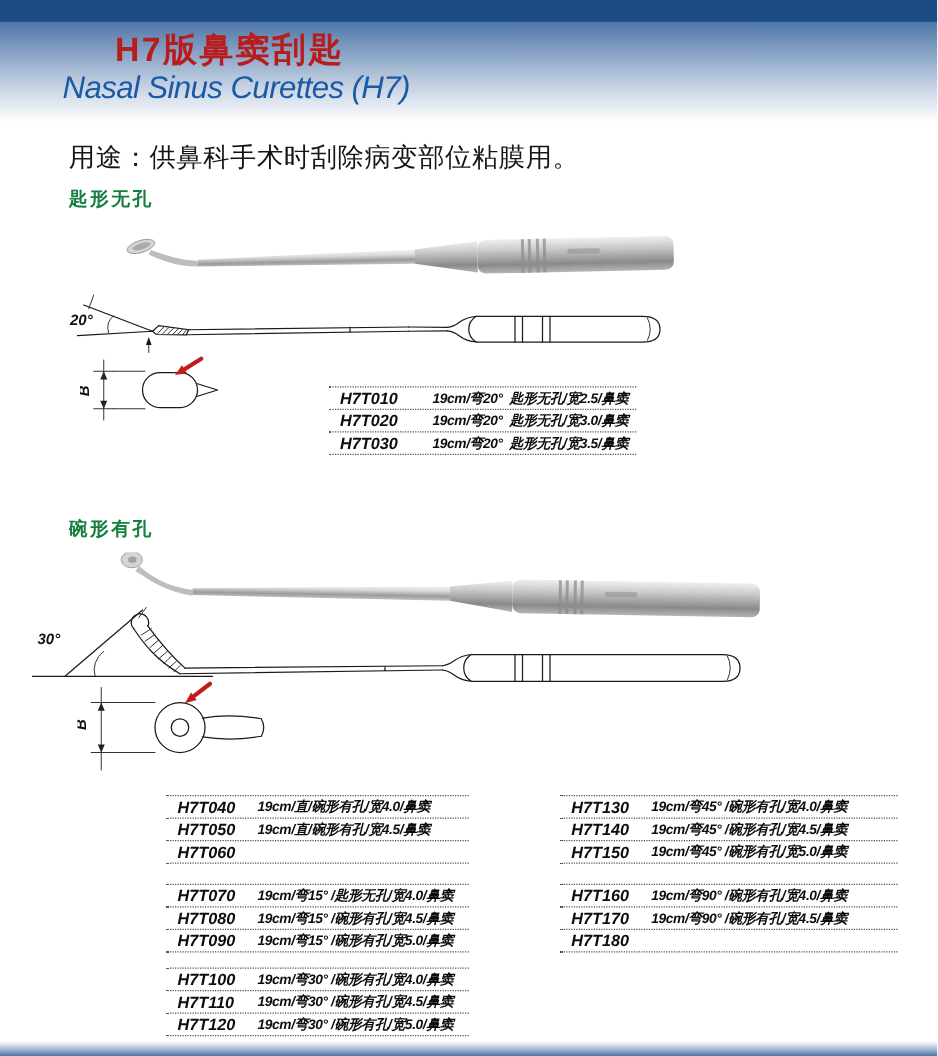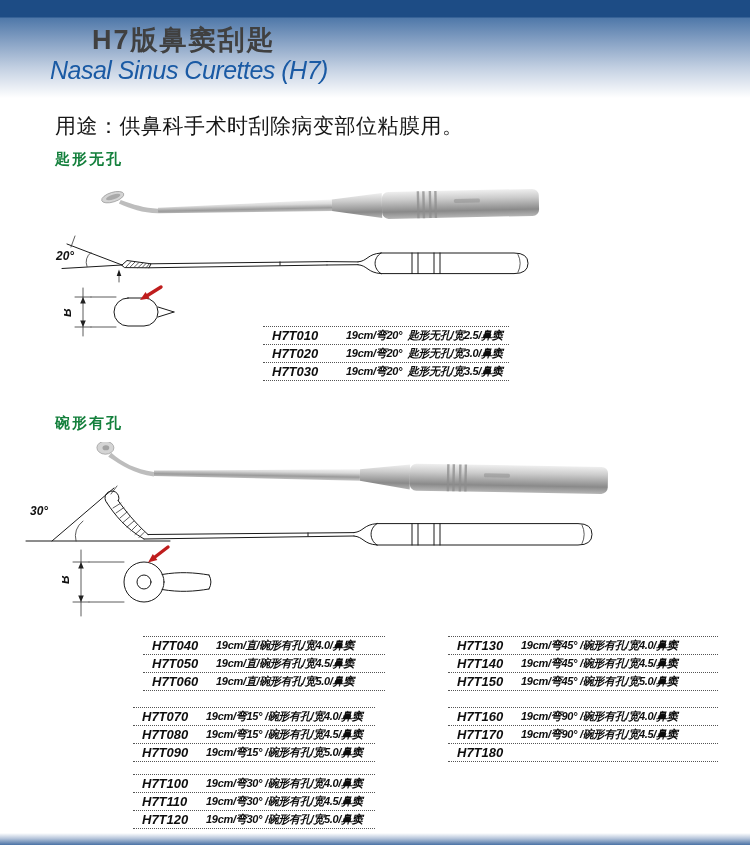--- a/index.html
+++ b/index.html
@@ -5,38 +5,38 @@
   html,body{margin:0;padding:0;background:#fff;}
   .page{position:relative;width:750px;height:845px;background:#fff;overflow:hidden;
         font-family:"Liberation Sans",sans-serif;color:#111;}
   .abs{position:absolute;}
 
   
   .page-header{position:absolute;top:0;left:0;right:0;height:100px;
     background:linear-gradient(180deg,#1d4c85 0px,#1d4c85 17px,#4f78a9 18px,
                #7e9bc0 38px,#c3d0e2 68px,#ffffff 98px);}
   .title-cn{position:absolute;left:92px;top:22px;font-size:27px;font-weight:bold;
-    color:#404040;letter-spacing:2px;}
+    color:#b91c1c;letter-spacing:2px;}
   .title-en{position:absolute;left:50px;top:56px;font-size:25px;font-style:italic;
     font-weight:400;color:#1a5aa4;letter-spacing:-0.5px;}
 
   .usage{position:absolute;left:55px;top:112px;font-size:21px;color:#151515;letter-spacing:.5px;}
   .section-title{position:absolute;left:55px;font-size:15px;font-weight:bold;color:#15803d;letter-spacing:2px;}
   .sec1{top:150px;} .sec2{top:414px;}
 
   
   .spec-table{position:absolute;border-top:1px dotted #555;}
   .spec-row{display:flex;align-items:center;height:17px;border-bottom:1px dotted #555;}
   .model-cell{width:64px;padding-left:9px;font-size:13px;font-weight:bold;font-style:italic;
     white-space:nowrap;color:#0d0d0d;}
   .spec-cell{flex:1;font-size:11px;font-weight:bold;font-style:italic;white-space:pre;
     letter-spacing:-0.3px;color:#0d0d0d;}
-  .t1{left:263px;top:326px;width:246px;}
+  .t1{left:263px;top:309px;width:246px;}
   .t1 .model-cell{width:74px;}
-  .t2{left:143px;top:636px;width:242px;}
+  .t2{left:133px;top:636px;width:242px;}
   .t3{left:133px;top:707px;width:242px;}
   .t4{left:133px;top:774px;width:242px;}
   .t5{left:448px;top:636px;width:270px;}
   .t6{left:448px;top:707px;width:270px;}
 
   
   .page-footer{position:absolute;left:0;right:0;bottom:0;height:12px;
     background:linear-gradient(180deg,#ffffff 0%,#b7c6db 45%,#4a72a5 100%);}
 
   svg{display:block;}
@@ -204,28 +204,27 @@
     <div class="spec-row">
       <span class="model-cell">H7T040</span>
       <span class="spec-cell">19cm/直/碗形有孔/宽4.0/鼻窦</span>
     </div>
     <div class="spec-row">
       <span class="model-cell">H7T050</span>
       <span class="spec-cell">19cm/直/碗形有孔/宽4.5/鼻窦</span>
     </div>
     <div class="spec-row">
       <span class="model-cell">H7T060</span>
-      <span class="spec-cell">19cm/直/碗形有孔/宽5.0/鼻窦</span>
     </div>
   </div>
 
   <div class="spec-table t3">
     <div class="spec-row">
       <span class="model-cell">H7T070</span>
-      <span class="spec-cell">19cm/弯15° /碗形有孔/宽4.0/鼻窦</span>
+      <span class="spec-cell">19cm/弯15° /匙形无孔/宽4.0/鼻窦</span>
     </div>
     <div class="spec-row">
       <span class="model-cell">H7T080</span>
       <span class="spec-cell">19cm/弯15° /碗形有孔/宽4.5/鼻窦</span>
     </div>
     <div class="spec-row">
       <span class="model-cell">H7T090</span>
       <span class="spec-cell">19cm/弯15° /碗形有孔/宽5.0/鼻窦</span>
     </div>
   </div>

